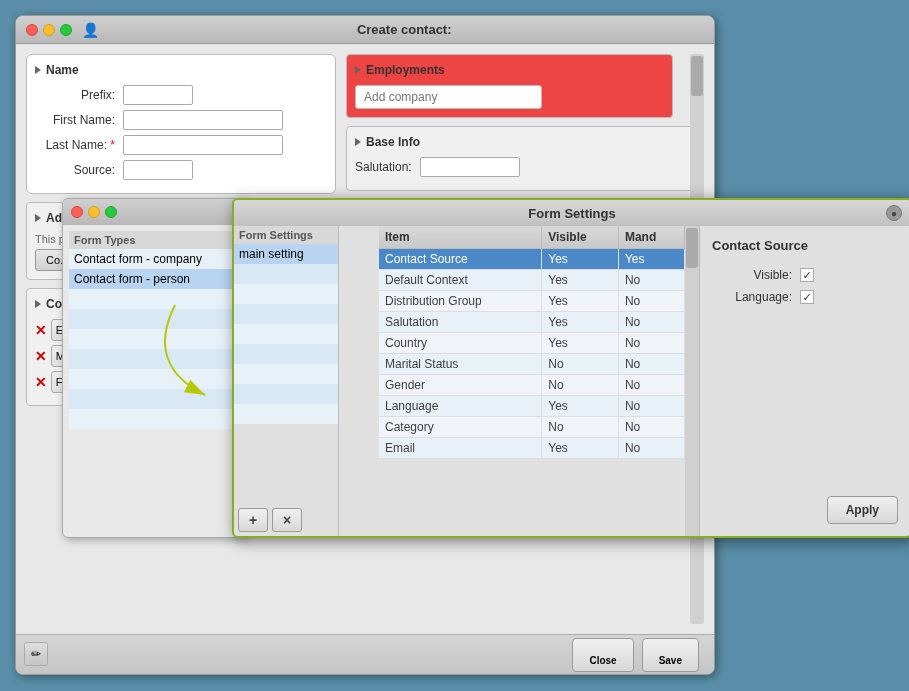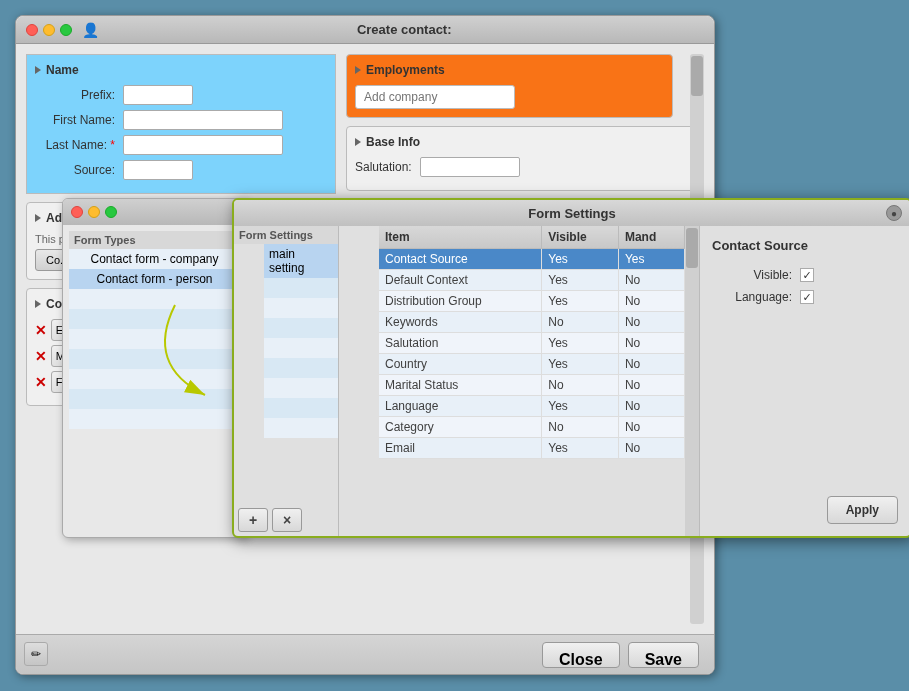--- a/index.html
+++ b/index.html
@@ -98,21 +98,21 @@
       background: white;
       border-radius: 2px;
       padding: 0 4px;
       font-size: 12px;
     }
 
     .input-short { width: 70px; }
     .input-long { width: 160px; }
 
     .add-company-input {
-      width: 160px;
+      width: 187px;
       height: 24px;
       border: 1px solid #bbb;
       border-radius: 3px;
       padding: 0 8px;
       color: #999;
       font-size: 12px;
       background: white;
     }
 
     
@@ -184,25 +184,25 @@
       border-top: 1px solid #aaa;
       display: flex;
       align-items: center;
       justify-content: flex-end;
       padding: 0 15px;
       gap: 8px;
     }
 
     .btn-close, .btn-save {
       height: 26px;
-      padding: 8px 16px;
+      padding: 16px 16px;
       border-radius: 4px;
       border: 1px solid #999;
       cursor: pointer;
-      font-size: 16px;
+      font-size: 10px;
       font-weight: bold;
     }
 
     .btn-close {
       background: linear-gradient(to bottom, #f0f0f0, #d8d8d8);
     }
 
     .btn-save {
       background: linear-gradient(to bottom, #f0f0f0, #d8d8d8);
     }
@@ -450,33 +450,31 @@
       z-index: 100;
       width: 850px;
     }
 
     
     .ft-list-item {
       padding: 3px 5px;
       font-size: 12px;
       cursor: pointer;
       border-bottom: none;
-      text-align: center;
     }
 
     .ft-list-item:nth-child(odd) { background: #e8f0f8; }
     .ft-list-item:nth-child(even) { background: #d8e8f4; }
     .ft-list-item.selected { background: #b8d4f0; }
 
     
     .fset-list-item {
       padding: 3px 5px;
       font-size: 12px;
       cursor: pointer;
-      margin-left: 30px;
     }
 
     .fset-list-item:nth-child(odd) { background: #e8f0f8; }
     .fset-list-item:nth-child(even) { background: #d8e8f4; }
     .fset-list-item.selected { background: #b8d4f0; }
 
     .small-title {
       font-size: 11px;
       font-weight: bold;
       color: #555;
@@ -512,21 +510,21 @@
     </div>
 
     <span style="margin-right:5px; font-size:14px; color:#666;">👤</span>
     <span class="main-title">Create contact:</span>
   </div>
 
   <div style="display:flex; height: calc(100% - 68px); padding: 10px; gap: 10px; position: relative;">
 
     <div style="width: 310px; flex-shrink: 0;">
 
-      <div style="border: 1px solid #bbb; border-radius: 0; padding: 8px; margin-bottom: 8px; background: #7dd3fc;">
+      <div style="border: 1px solid #bbb; border-radius: 6px; padding: 8px; margin-bottom: 8px; background: #ffffff;">
         <div class="section-header">
           <div class="section-triangle"></div>
           <span>Name</span>
         </div>
         <div class="form-row">
           <span class="form-label">Prefix:</span>
           <input class="form-input input-short" type="text" style="">
         </div>
         <div class="form-row">
           <span class="form-label">First Name:</span>
@@ -594,21 +592,21 @@
         </div>
       </div>
     </div>
 
     <div style="flex: 1; position: relative;">
 
       <div style="position: absolute; right: 0; top: 0; bottom: 0; width: 14px; background: #d0d0d0; border-radius: 3px;">
         <div style="width: 12px; height: 40px; background: #aaa; border-radius: 3px; margin: 2px auto;"></div>
       </div>
 
-      <div style="border: 1px solid #bbb; border-radius: 4px; padding: 8px; margin-bottom: 8px; background: #f97316; margin-right: 31px;">
+      <div style="border: 1px solid #bbb; border-radius: 4px; padding: 8px; margin-bottom: 8px; background: #ef4444; margin-right: 31px;">
         <div class="section-header">
           <div class="section-triangle"></div>
           <span>Employments</span>
         </div>
         <input class="add-company-input" type="text" placeholder="Add company" style="">
       </div>
 
       <div style="border: 1px solid #bbb; border-radius: 4px; padding: 8px; margin-bottom: 8px; background: #f0f0f0; margin-right: 0; min-height: 50px;">
         <div class="section-header">
           <div class="section-triangle"></div>
@@ -725,36 +723,36 @@
                   <td>Default Context</td>
                   <td>Yes</td>
                   <td>No</td>
                 </tr>
                 <tr>
                   <td>Distribution Group</td>
                   <td>Yes</td>
                   <td>No</td>
                 </tr>
                 <tr>
-                  <td>Keywords</td>
-                  <td>No</td>
-                  <td>No</td>
-                </tr>
-                <tr>
                   <td>Salutation</td>
                   <td>Yes</td>
                   <td>No</td>
                 </tr>
                 <tr>
                   <td>Country</td>
                   <td>Yes</td>
                   <td>No</td>
                 </tr>
                 <tr>
                   <td>Marital Status</td>
+                  <td>No</td>
+                  <td>No</td>
+                </tr>
+                <tr>
+                  <td>Gender</td>
                   <td>No</td>
                   <td>No</td>
                 </tr>
                 <tr>
                   <td>Language</td>
                   <td>Yes</td>
                   <td>No</td>
                 </tr>
                 <tr>
                   <td>Category</td>

